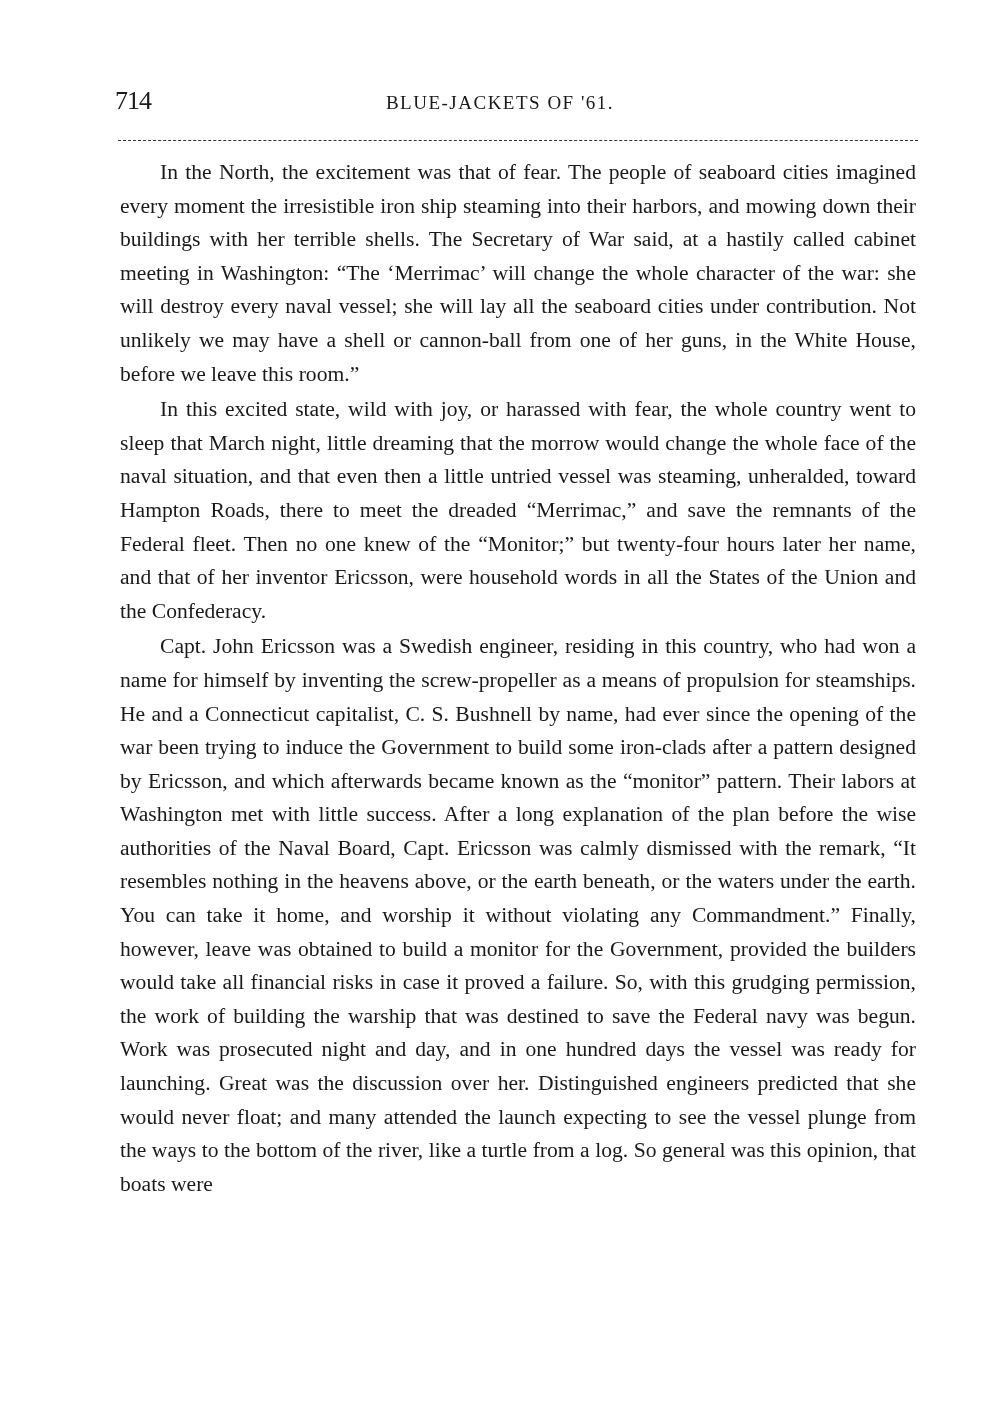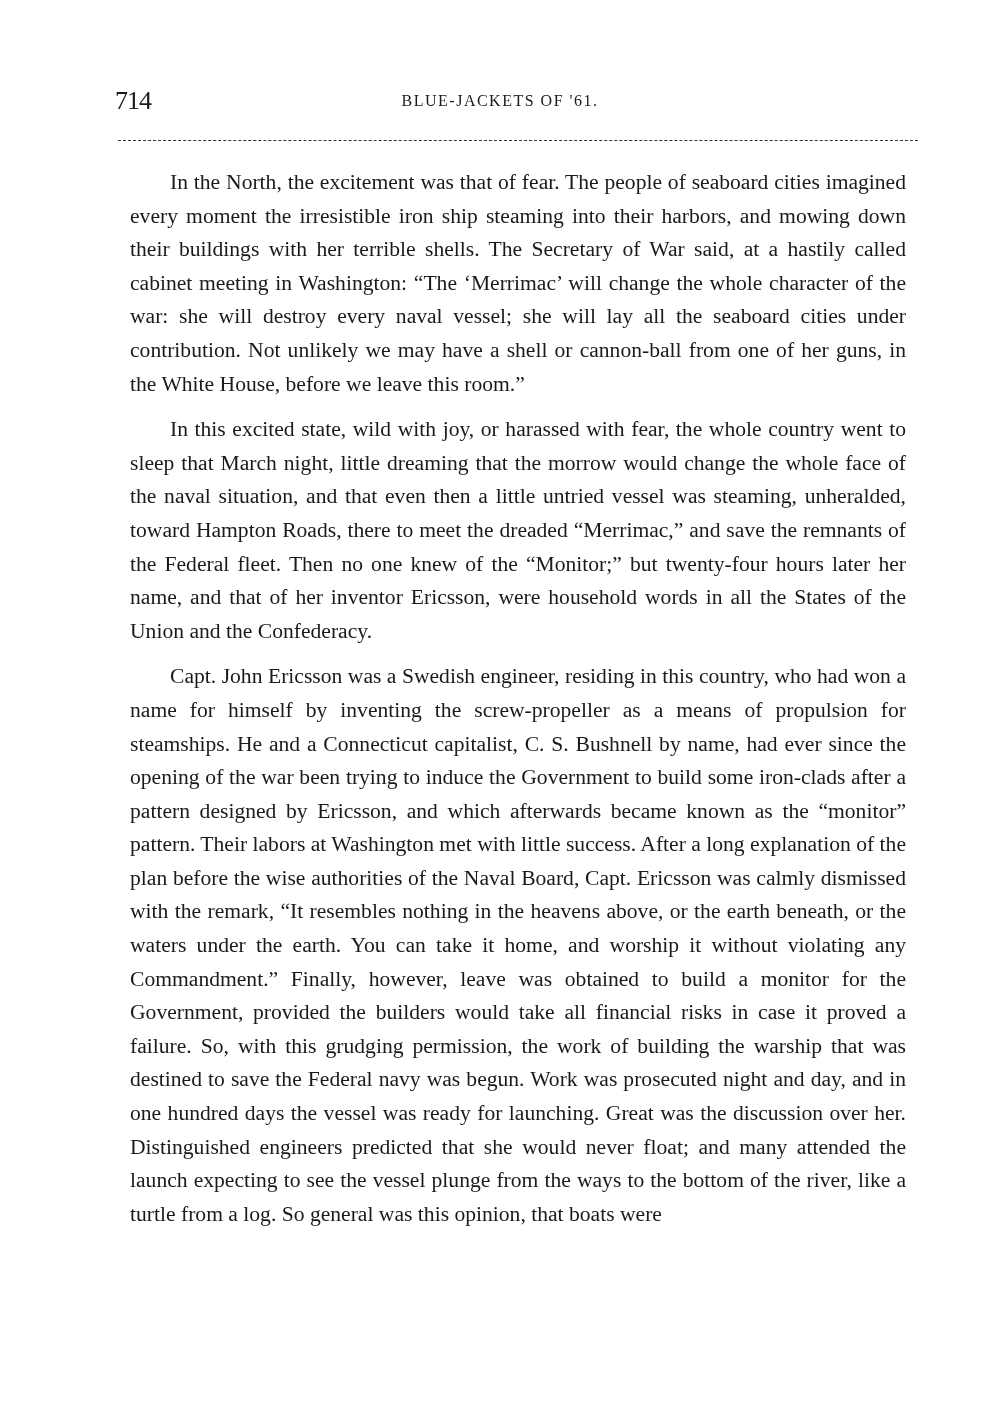--- a/index.html
+++ b/index.html
@@ -1,21 +1,21 @@
 <!DOCTYPE html>
 <html><head>
 <meta charset="utf-8">
 <style>
   html, body { margin: 0; padding: 0; background: #ffffff; }
   body { width: 1000px; height: 1401px; position: relative; overflow: hidden; color: #1a1a1a; font-family: "Liberation Serif", "DejaVu Serif", serif; }
   .page-number { position: absolute; left: 115px; top: 86px; font-size: 26px; letter-spacing: -1px; }
-  .running-head { position: absolute; left: 0; width: 1000px; top: 92px; text-align: center; font-size: 16px; letter-spacing: 1.5px; }
+  .running-head { position: absolute; left: 0; width: 1000px; top: 92px; text-align: center; font-size: 19px; letter-spacing: 1.5px; }
   .head-rule { position: absolute; left: 118px; width: 800px; top: 140px; height: 0; border-top: 1.5px dashed #333; }
   .body { position: absolute; left: 118px; top: 154px; width: 800px; font-size: 21.6px; line-height: 33.6px; text-align: justify; }
-  .para { margin: 12px; text-indent: 40px; }
+  .para { margin: 2px; text-indent: 40px; }
 </style>
 </head>
 <body>
 
 <div>
   <div class="page-number">714</div>
   <div class="running-head">BLUE-JACKETS OF '61.</div>
   <div class="head-rule"></div>
 
   <div class="body">

